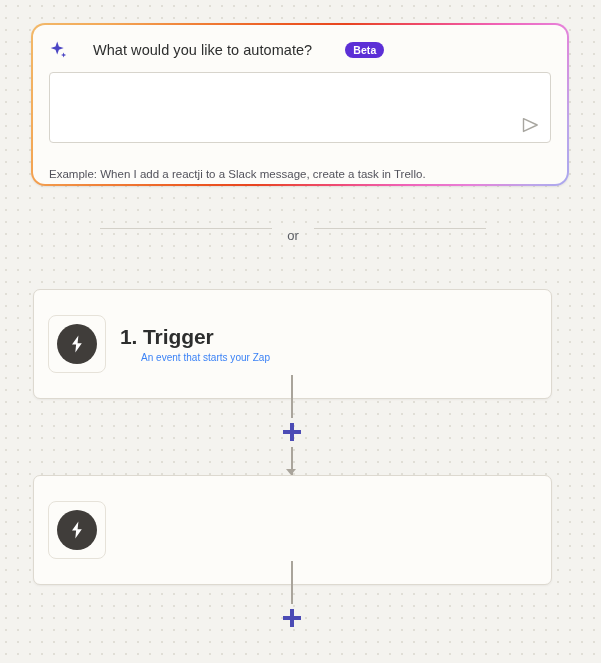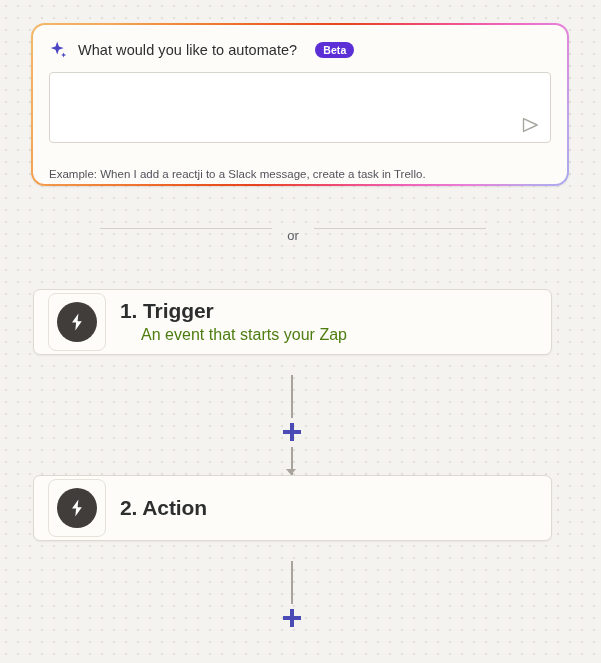--- a/index.html
+++ b/index.html
@@ -50,21 +50,21 @@
     height: 100%;
     background: #fdfcf9;
     border-radius: 12px;
     padding: 14px 16px 10px 16px;
     position: relative;
   }
 
   .ai-header {
     display: flex;
     align-items: center;
-    gap: 9px;
+    gap: 24px;
     height: 22px;
     margin-bottom: 11px;
   }
   .sparkle-icon { flex: 0 0 auto; display: block; line-height: 0; }
   .ai-title {
     font-size: 14.5px;
     font-weight: 400;
     color: #2d2e2e;
     letter-spacing: 0.05px;
     white-space: nowrap;
@@ -137,21 +137,21 @@
     font-size: 13px;
     color: #5a5d63;
     padding: 0 3px;
   }
 
   
   .step-card {
     position: absolute;
     left: 33px;
     width: 519px;
-    height: 66px;
+    height: 110px;
     background: #fdfcf9;
     border: 1px solid #ddd9d0;
     border-radius: 7px;
     box-shadow: 0 1px 2px rgba(60,55,45,0.06);
     display: flex;
     align-items: center;
     padding: 0 14px;
     gap: 14px;
   }
   #step-trigger { top: 289px; }
@@ -180,23 +180,23 @@
 
   .step-text { display: flex; flex-direction: column; gap: 1px; }
   .step-title {
     font-size: 21px;
     font-weight: 700;
     color: #2d2e2e;
     letter-spacing: -0.1px;
     line-height: 1.22;
   }
   .step-sub {
-    font-size: 16px;
+    font-size: 10px;
     font-weight: 400;
-    color: #4d7c0f;
+    color: #3b82f6;
     letter-spacing: 0.02px;
     line-height: 1.3;
     padding-left: 21px;
   }
 
   
   .connector {
     position: absolute;
     left: 291px;
     width: 2px;
@@ -298,21 +298,20 @@
 
 <div class="step-card" id="step-action">
   <div class="step-icon-frame">
     <div class="bolt-circle">
       <svg width="22" height="22" viewBox="0 0 22 22">
         <path d="M12.4 2.4 L6.0 11.6 L10.1 11.6 L9.3 19.6 L15.8 10.3 L11.6 10.3 Z" fill="#ffffff"></path>
       </svg>
     </div>
   </div>
   <div class="step-text">
-    <div class="step-title">2. Action</div>
   </div>
 </div>
 
 <div class="connector" id="conn-3"></div>
 <div class="plus-btn" id="plus-2">
   <span class="bar-h"></span>
   <span class="bar-v"></span>
 </div>
 
 </body></html>

